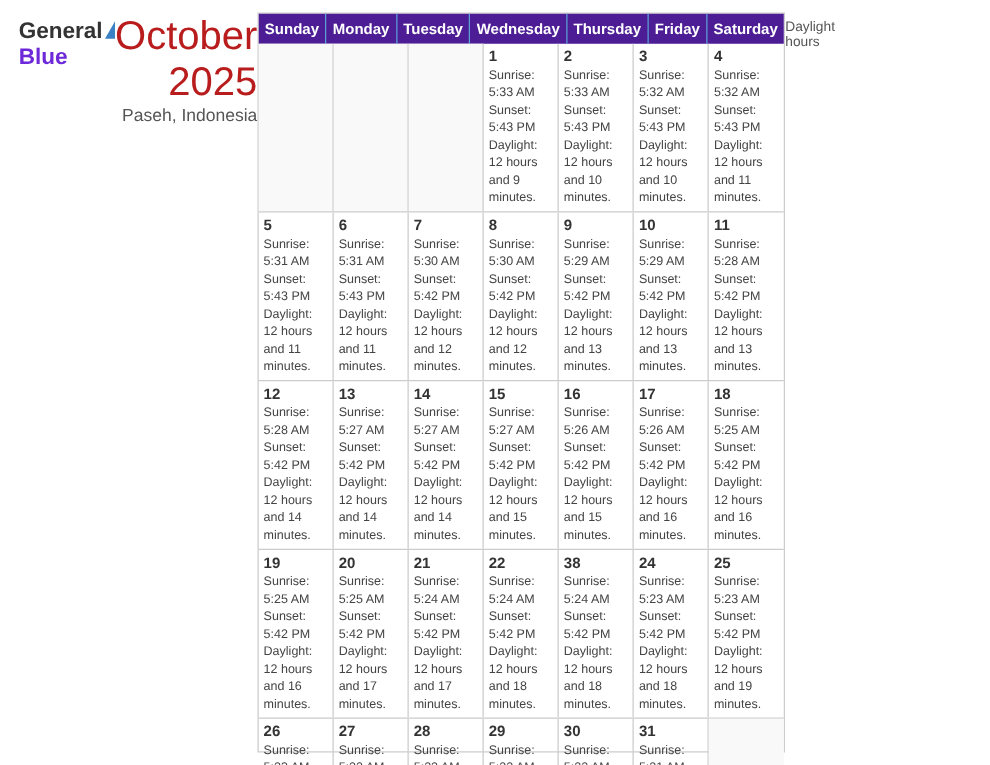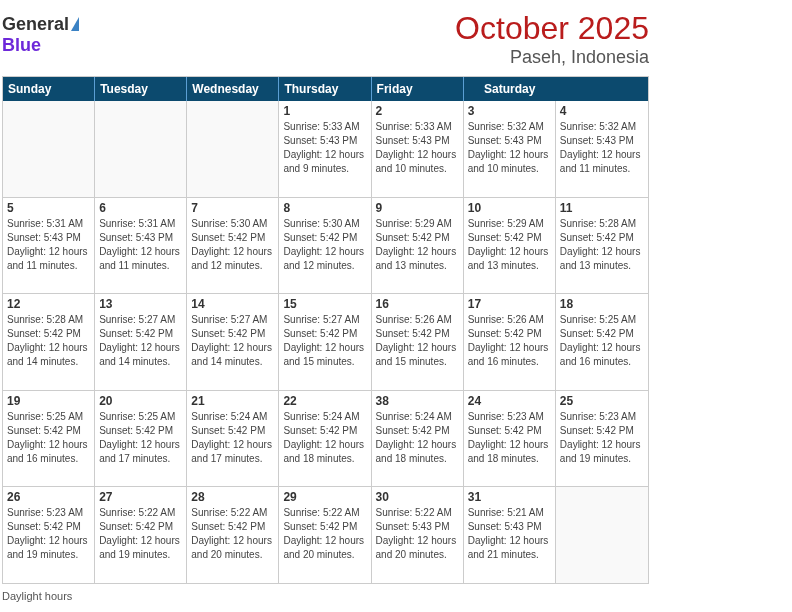--- a/index.html
+++ b/index.html
@@ -7,22 +7,21 @@
       width: 792px;
       height: 612px;
       font-family: Arial, sans-serif;
       background: #fff;
       overflow: hidden;
     }
     .page {
       width: 664px;
       height: 612px;
       display: flex;
-      flex-direction: column;
-      padding: 10px 15px 10px 2px;
+      padding: 10px 15px 10px 15px;
     }
     .header {
       display: flex;
       justify-content: space-between;
       align-items: flex-start;
       margin-bottom: 8px;
     }
     .logo {
       display: flex;
       flex-direction: column;
@@ -53,33 +52,33 @@
     }
     .title-block {
       text-align: right;
     }
     .month-title {
       font-size: 32px;
       font-weight: normal;
       color: #b91c1c;
     }
     .subtitle {
-      font-size: 18px;
+      font-size: 14px;
       color: #555;
     }
     .calendar {
       flex: 1;
       display: flex;
       flex-direction: column;
       border: 1px solid #ccc;
     }
     .cal-header {
       display: grid;
       grid-template-columns: repeat(7, 1fr);
-      background: #0c4a6e;
+      background: #4c1d95;
     }
     .cal-header-cell {
       color: #fff;
       font-size: 12px;
       font-weight: bold;
       padding: 5px 5px;
       text-align: left;
       border-right: 1px solid #5b9fd4;
     }
     .cal-header-cell:last-child {
@@ -146,20 +145,21 @@
     </div>
     <div class="title-block">
       <div class="month-title">October 2025</div>
       <div class="subtitle">Paseh, Indonesia</div>
     </div>
   </div>
 
   <div class="calendar">
     <div class="cal-header" id="cal-header-row">
         <div class="cal-header-cell">Sunday</div>
+        <div class="cal-header-cell">Monday</div>
         <div class="cal-header-cell">Tuesday</div>
         <div class="cal-header-cell">Wednesday</div>
         <div class="cal-header-cell">Thursday</div>
         <div class="cal-header-cell">Friday</div>
         <div class="cal-header-cell">Saturday</div>
       </div>
     <div class="cal-body" id="cal-body">
         <div class="cal-row">
           <div class="cal-cell empty"></div>
           <div class="cal-cell empty"></div>

